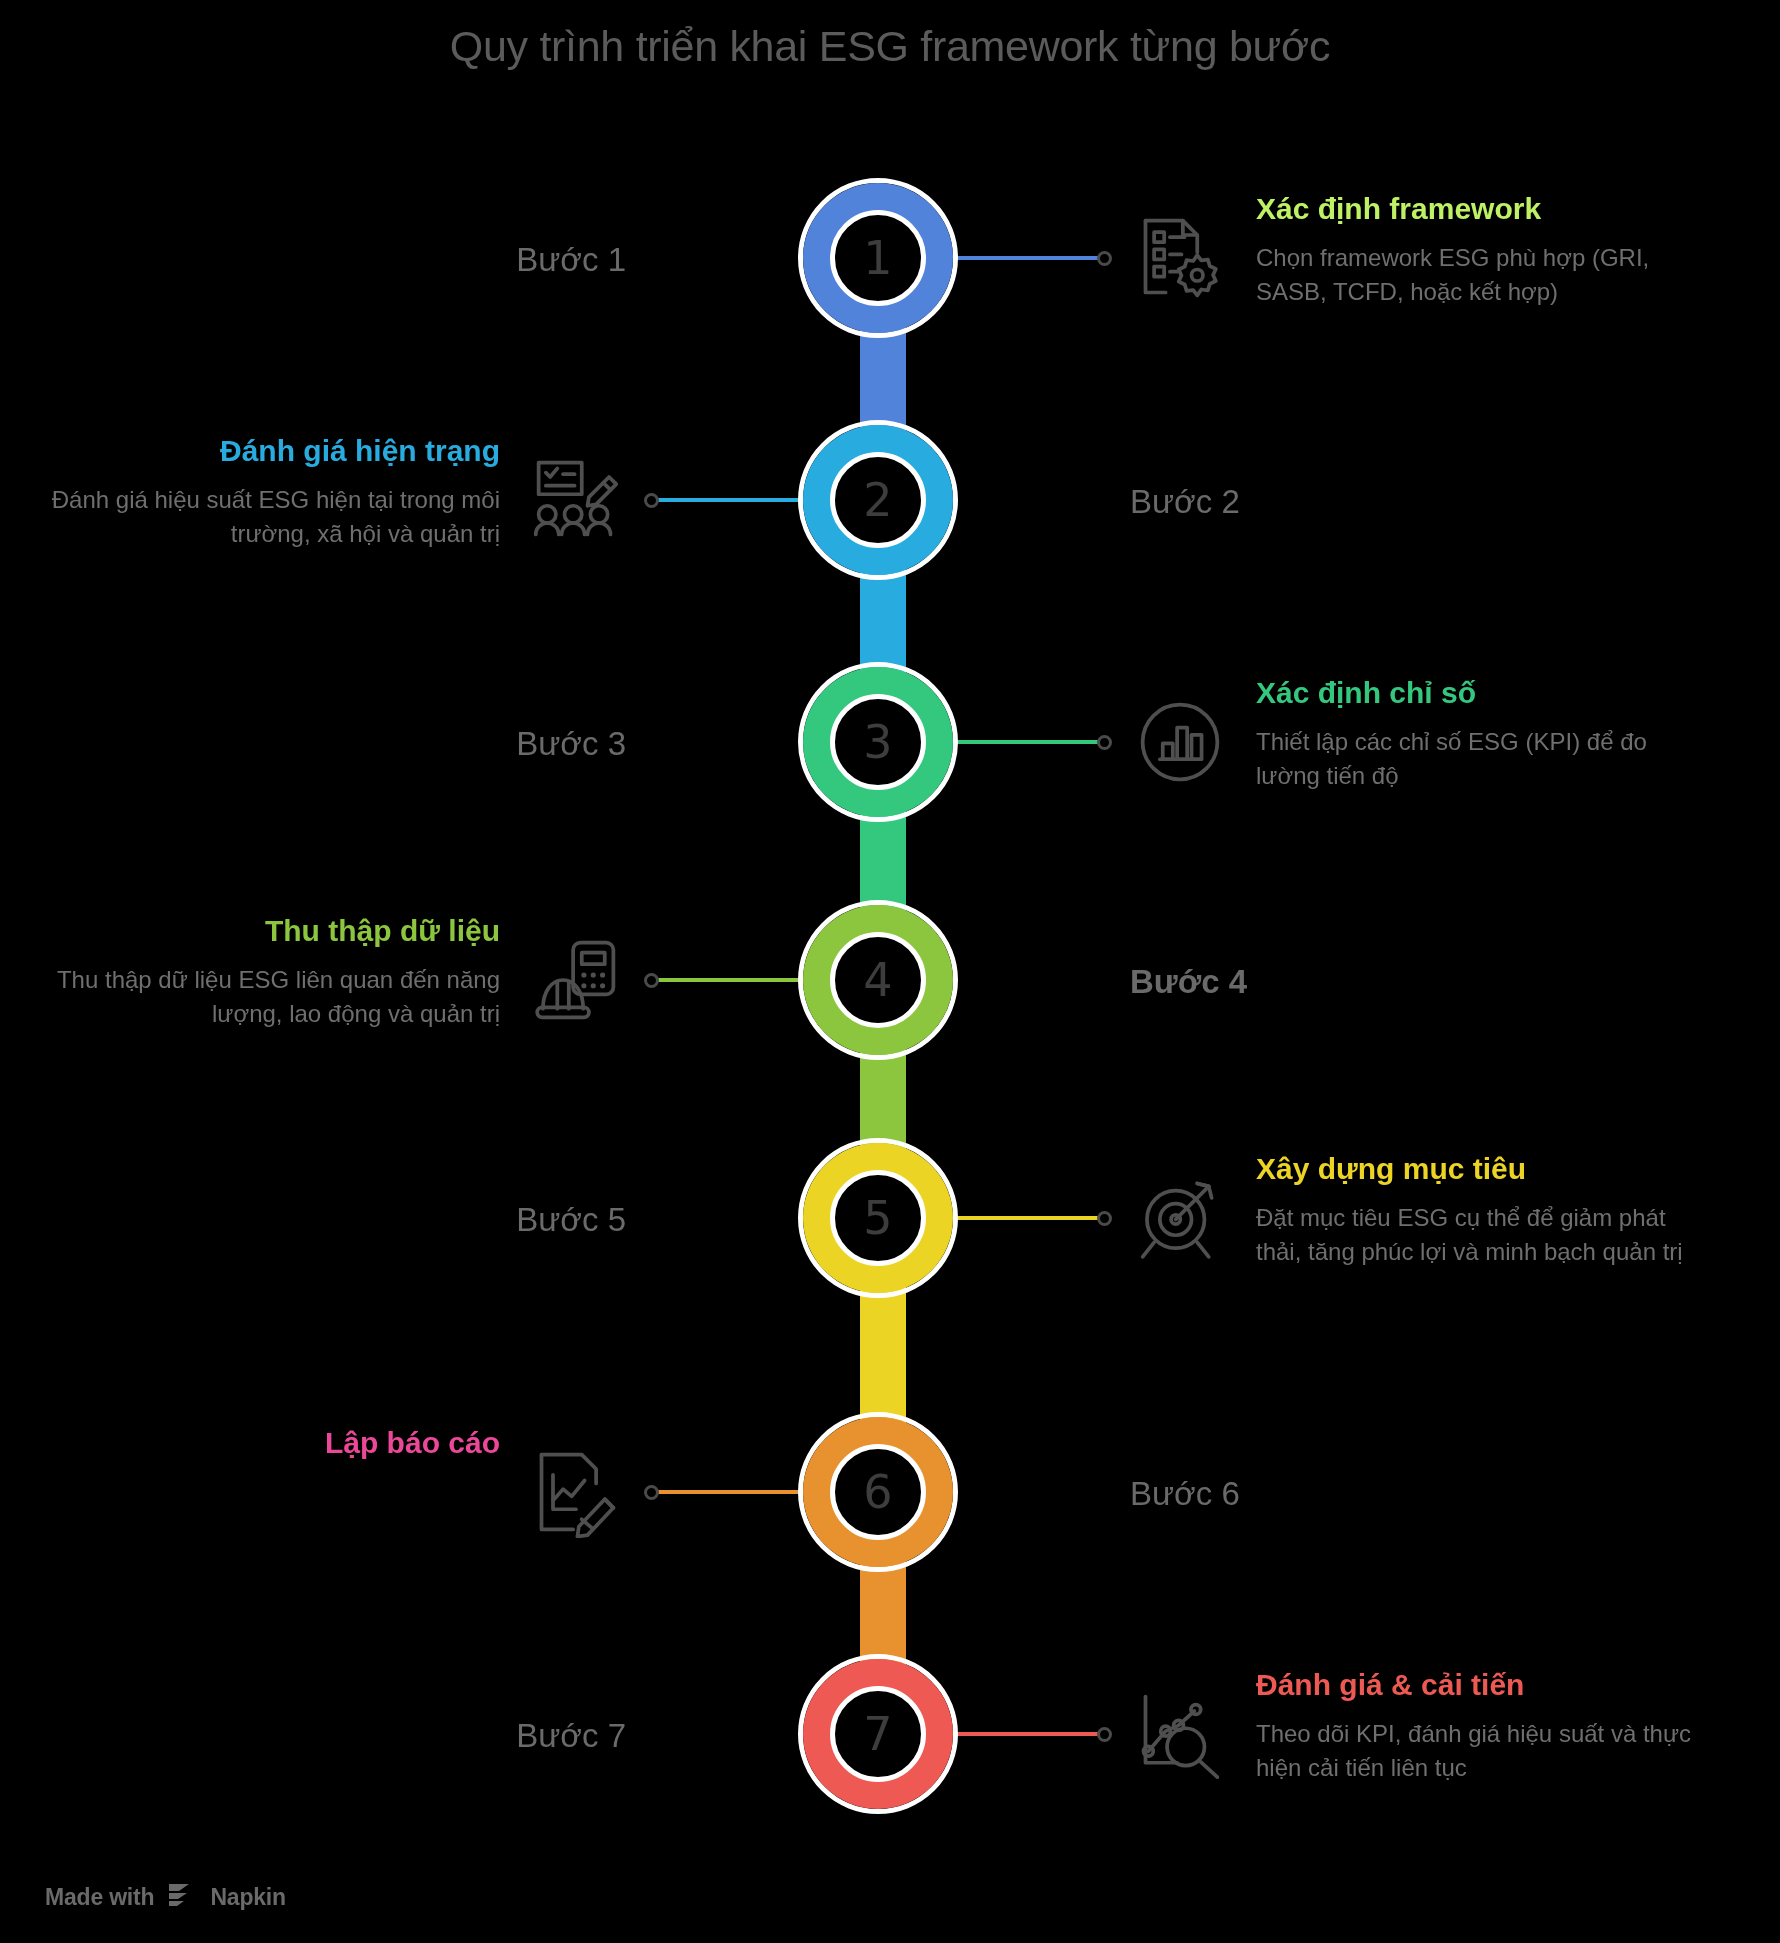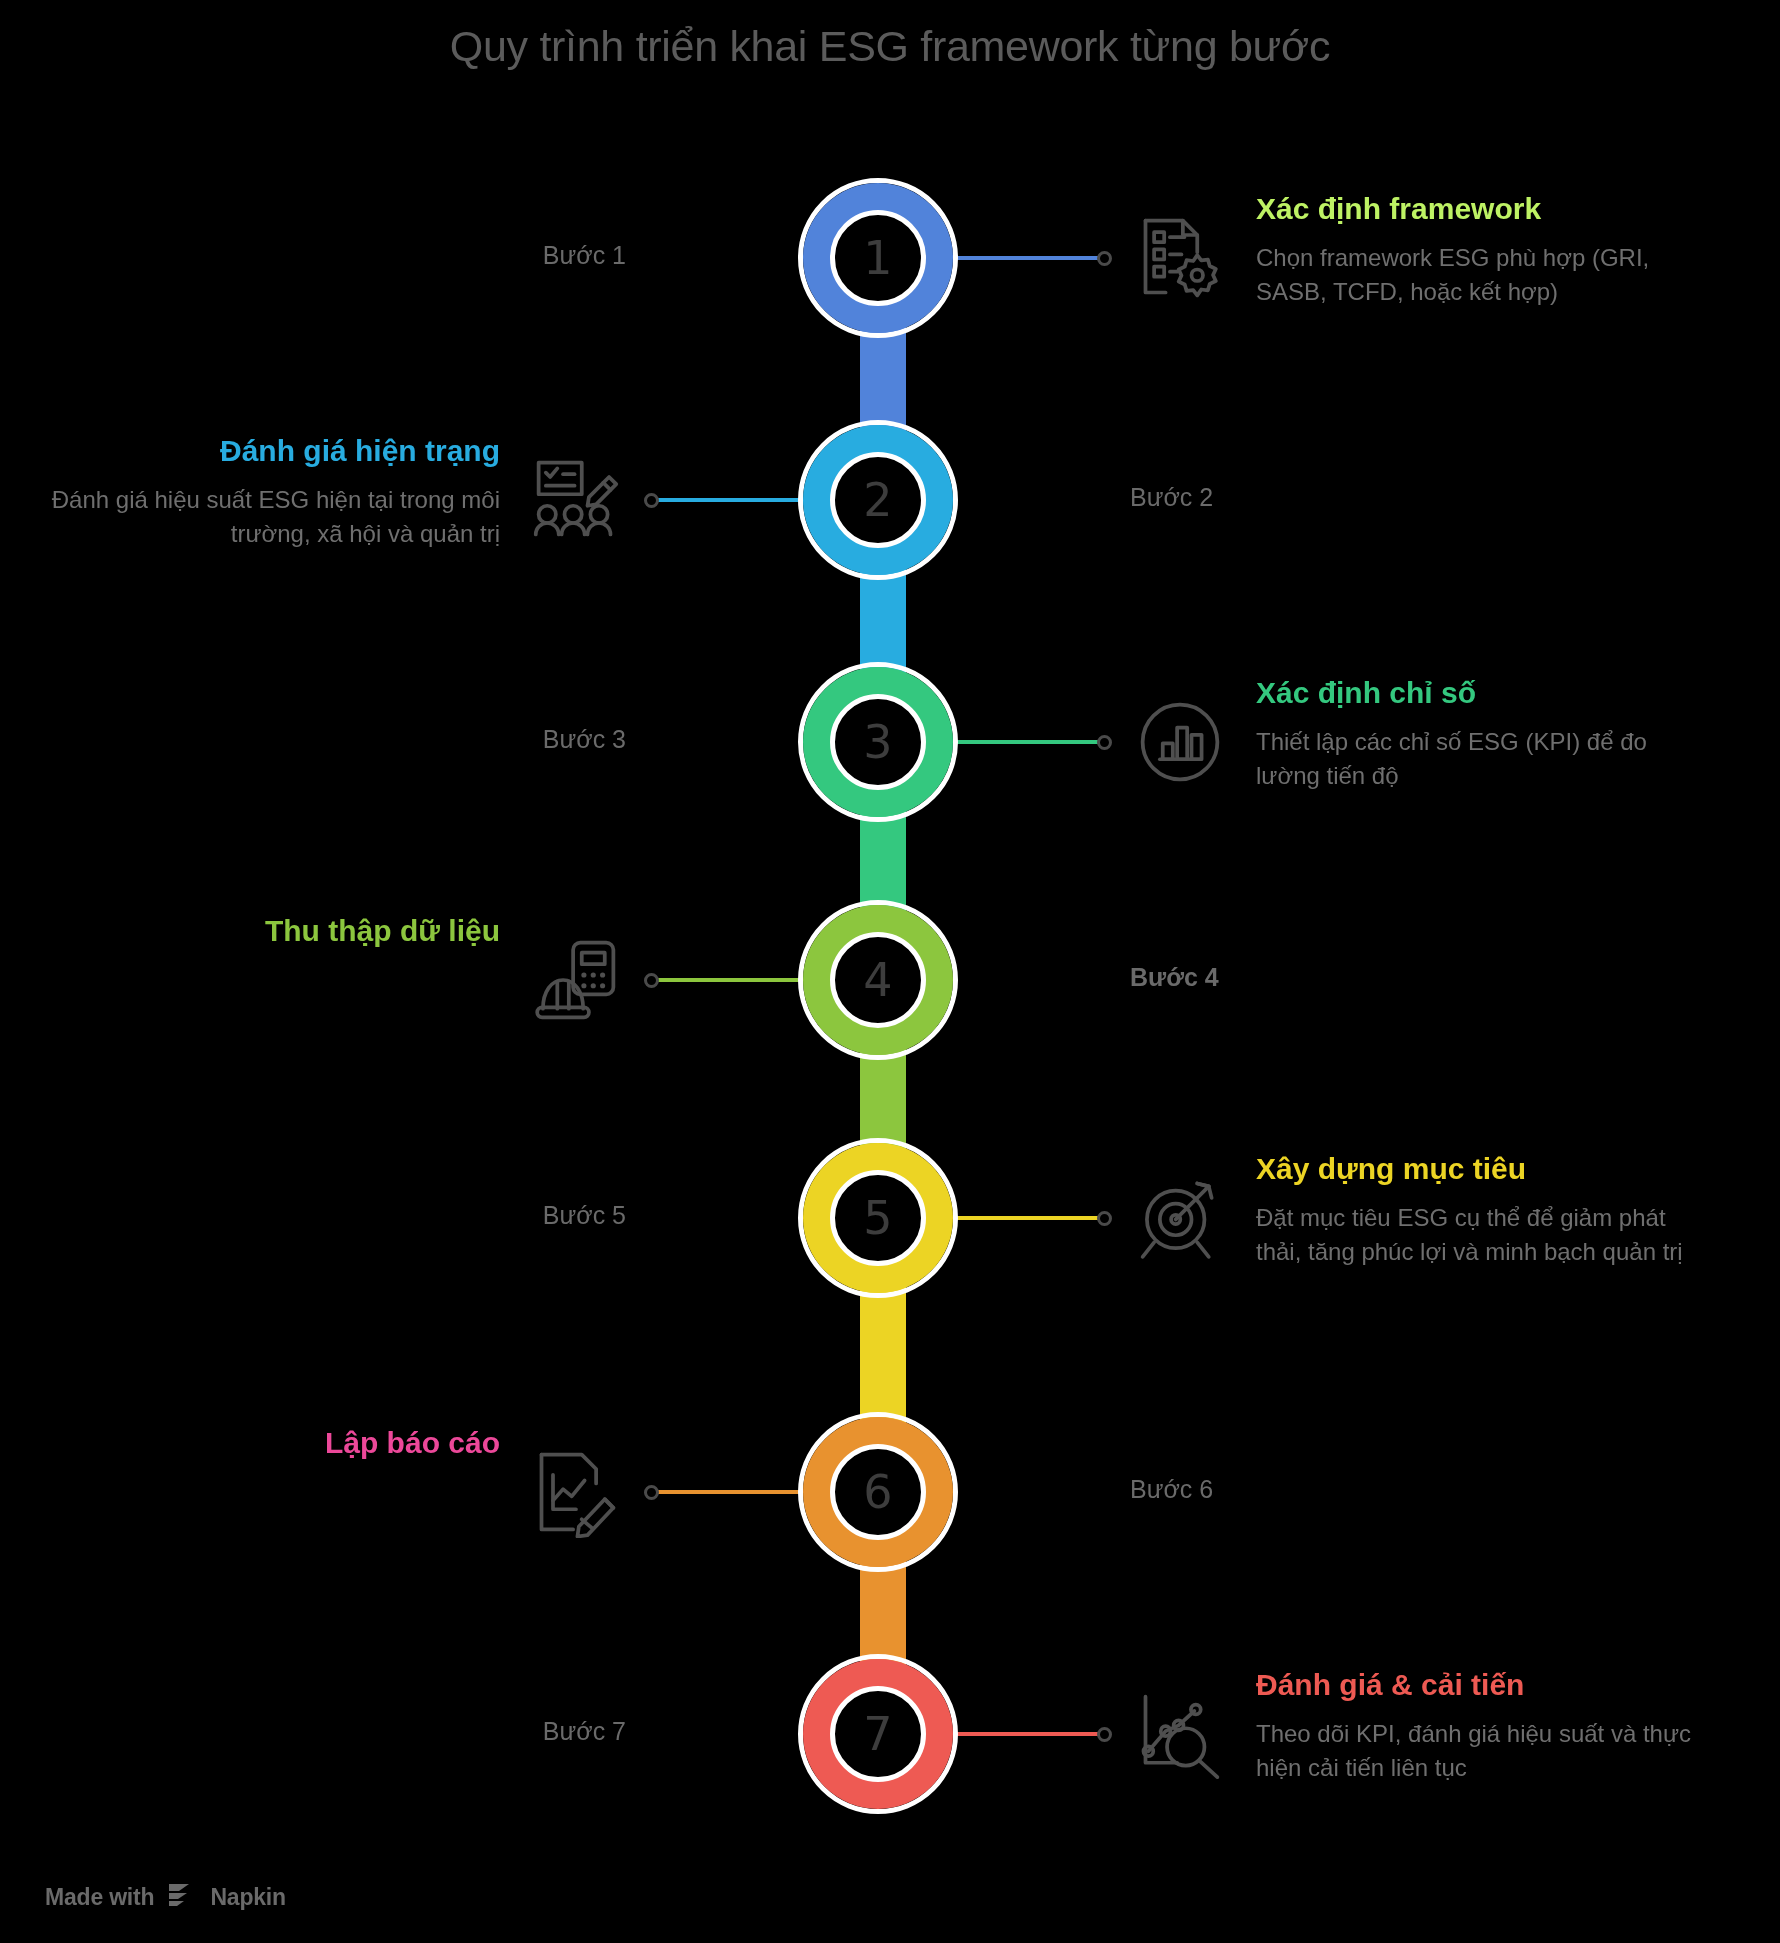--- a/index.html
+++ b/index.html
@@ -38,21 +38,21 @@
   }
   .node .num{
     font-size:46px;color:#3d3d3d;font-weight:400;line-height:1;
     font-family:"DejaVu Sans",sans-serif;
   }
   
   .conn{position:absolute;height:4px;z-index:3;}
   .dot{position:absolute;width:15px;height:15px;border-radius:50%;
        border:3px solid #4a4a4a;background:#000;box-sizing:border-box;z-index:4;}
   
-  .steplabel{position:absolute;font-size:25px;color:#6a6a6a;white-space:nowrap;}
+  .steplabel{position:absolute;font-size:33px;color:#6a6a6a;white-space:nowrap;}
   
   .content{position:absolute;width:460px;}
   .content .title{font-size:30px;font-weight:bold;margin:0 0 14px 0;line-height:1.15;}
   .content .desc{font-size:24px;color:#6f6f6f;line-height:1.42;margin:0;}
   .content.right{text-align:left;}
   .content.left{text-align:right;}
   
   .icon{position:absolute;width:92px;height:92px;}
   .icon svg{width:92px;height:92px;display:block;}
   
@@ -184,20 +184,21 @@
         <circle cx="44" cy="36" r="1.8" fill="#4f4f4f" stroke="none"></circle>
         <circle cx="50.5" cy="36" r="1.8" fill="#4f4f4f" stroke="none"></circle>
     <path d="M9 52 c0-12 6-20 14-20 s14 8 14 20"></path>
     <path d="M19 33 v19"></path>
         <path d="M27 33 v19"></path>
     <rect x="5" y="51" width="36" height="7" rx="3.5"></rect>
   </svg>
     </div>
     <div class="content left" style="right: 1280px; top: 914px;">
       <div class="title" style="color: rgb(140, 198, 62);">Thu thập dữ liệu</div>
+      <div class="desc">Thu thập dữ liệu ESG liên quan đến năng lượng, lao động và quản trị</div>
     </div>
     <div class="conn" style="background: rgb(236, 212, 36); top: 1216px; width: 150px; left: 954px;"></div>
     <div class="dot" style="top: 1211px; left: 1097px;"></div>
     <div class="node" style="top: 1138px;">
       <div class="ring" style="background: rgb(236, 212, 36);"></div>
       <div class="hole">
         <span class="num">5</span>
       </div>
     </div>
     <div class="steplabel" style="top: 1201px; right: 1154px;">Bước 5</div>

